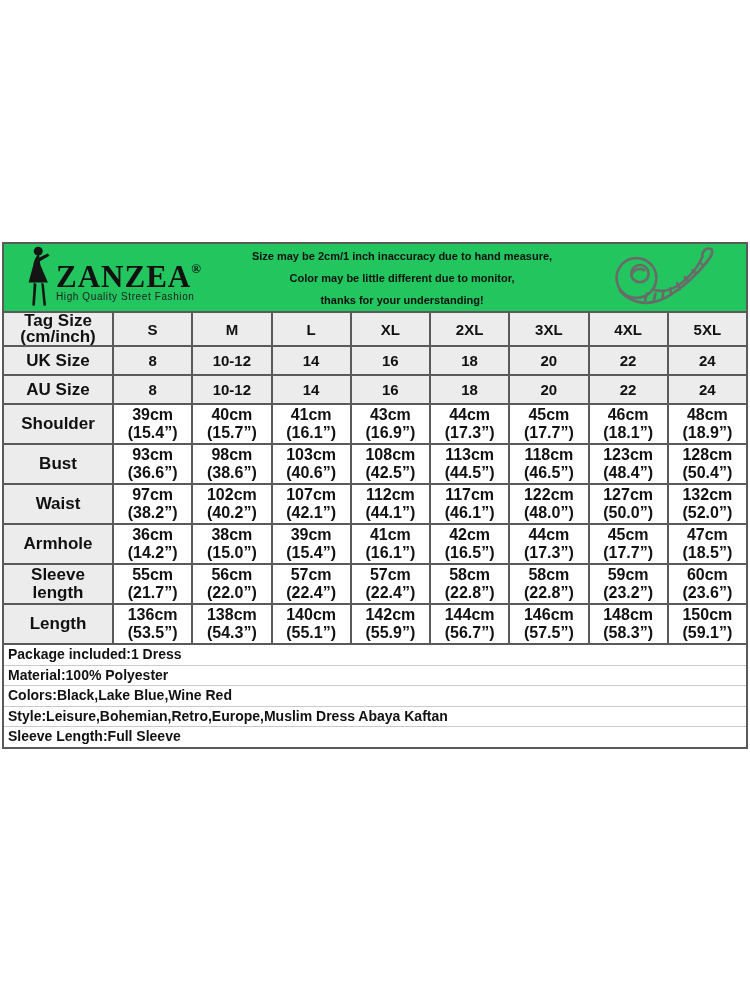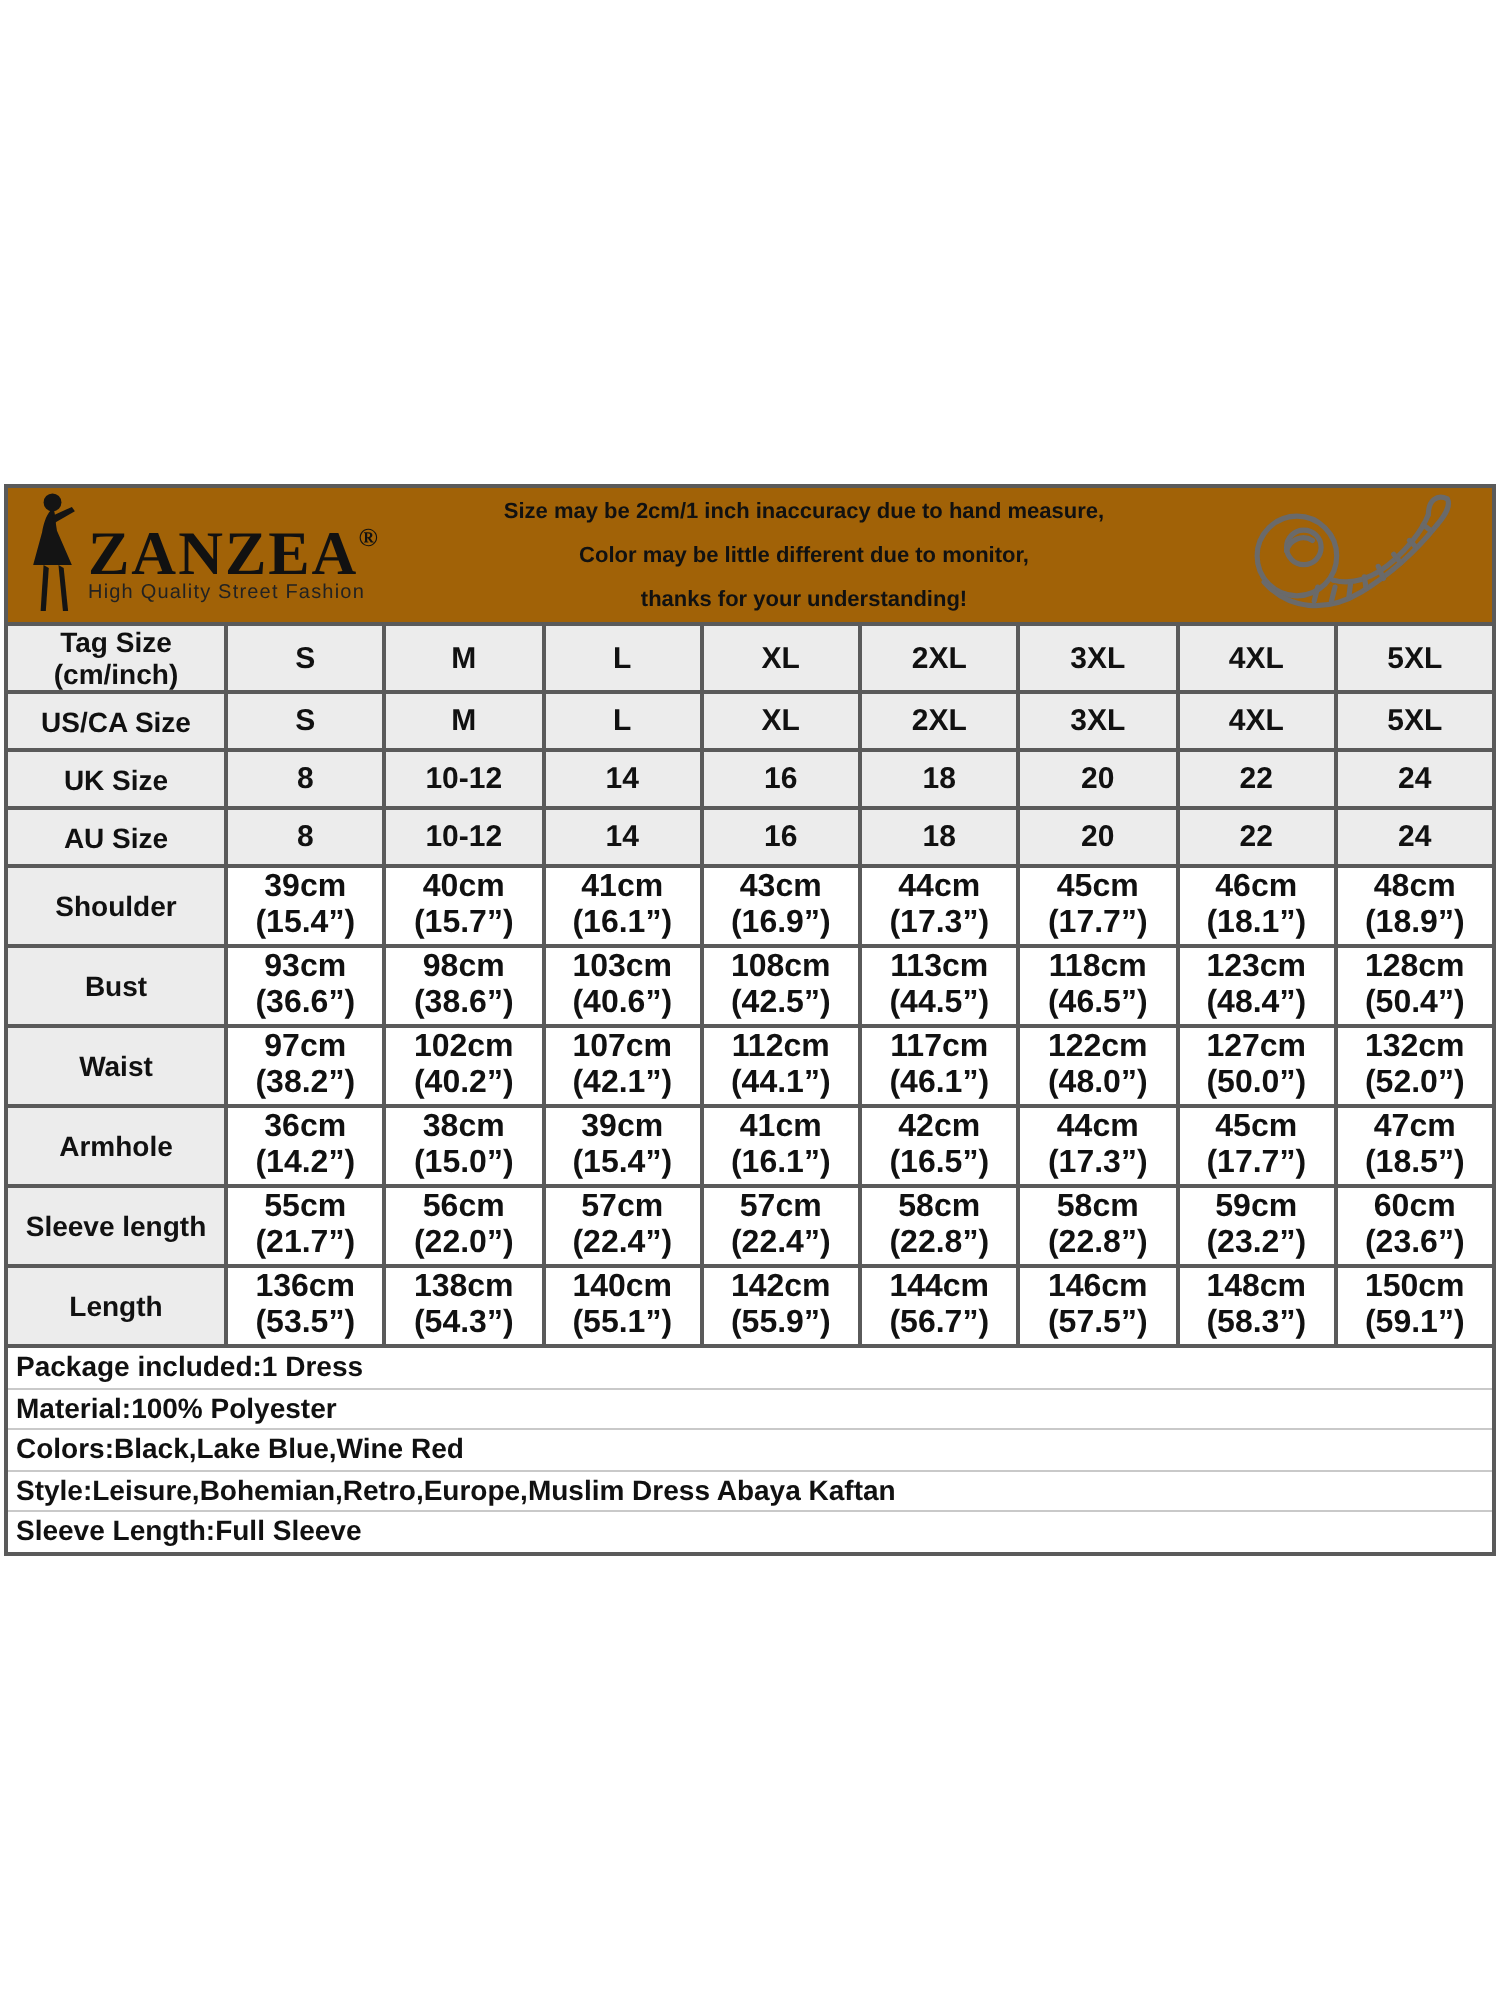--- a/index.html
+++ b/index.html
@@ -18,22 +18,22 @@
     width: 746px;
   }
   
   .header-box {
     box-sizing: border-box;
     width: 746px;
     height: 71px;
     border: 2px solid var(--border-dark, #5a5a5a);
     display: flex;
     align-items: center;
-    padding: 0 8px;
-    background: #a16207;
+    padding: 0 20px;
+    background: #22c55e;
   }
   .logo {
     display: flex;
     align-items: center;
     width: 182px;
     flex: 0 0 auto;
   }
   .logo-text { margin-left: 2px; }
   .brand-row {
     font-family: "Liberation Serif", serif;
@@ -70,21 +70,21 @@
   .size-table td {
     border: 2px solid var(--border-dark, #5a5a5a);
     text-align: center;
     font-weight: bold;
     padding: 0;
     background: #fff;
   }
   .size-table td.label-cell {
     width: 108px;
     background: var(--shaded, #ececec);
-    font-size: 14px;
+    font-size: 17px;
   }
   .size-table td.shaded { background: var(--shaded, #ececec); }
   .row-size td { height: 27px; font-size: 15px; }
   .row-size td.label-cell div { line-height: 16px; }
   .row-measure td { height: 38px; font-size: 16px; }
   .row-measure td div { line-height: 18px; }
   
   .details {
     box-sizing: border-box;
     width: 746px;
@@ -181,49 +181,20 @@
           </td>
           <td class="shaded">
             <div>4XL</div>
           </td>
           <td class="shaded">
             <div>5XL</div>
           </td>
         </tr>
         <tr class="row-size">
           <td class="label-cell">
-            <div>US/CA Size</div>
-          </td>
-          <td class="shaded">
-            <div>S</div>
-          </td>
-          <td class="shaded">
-            <div>M</div>
-          </td>
-          <td class="shaded">
-            <div>L</div>
-          </td>
-          <td class="shaded">
-            <div>XL</div>
-          </td>
-          <td class="shaded">
-            <div>2XL</div>
-          </td>
-          <td class="shaded">
-            <div>3XL</div>
-          </td>
-          <td class="shaded">
-            <div>4XL</div>
-          </td>
-          <td class="shaded">
-            <div>5XL</div>
-          </td>
-        </tr>
-        <tr class="row-size">
-          <td class="label-cell">
             <div>UK Size</div>
           </td>
           <td class="shaded">
             <div>8</div>
           </td>
           <td class="shaded">
             <div>10-12</div>
           </td>
           <td class="shaded">
             <div>14</div>

